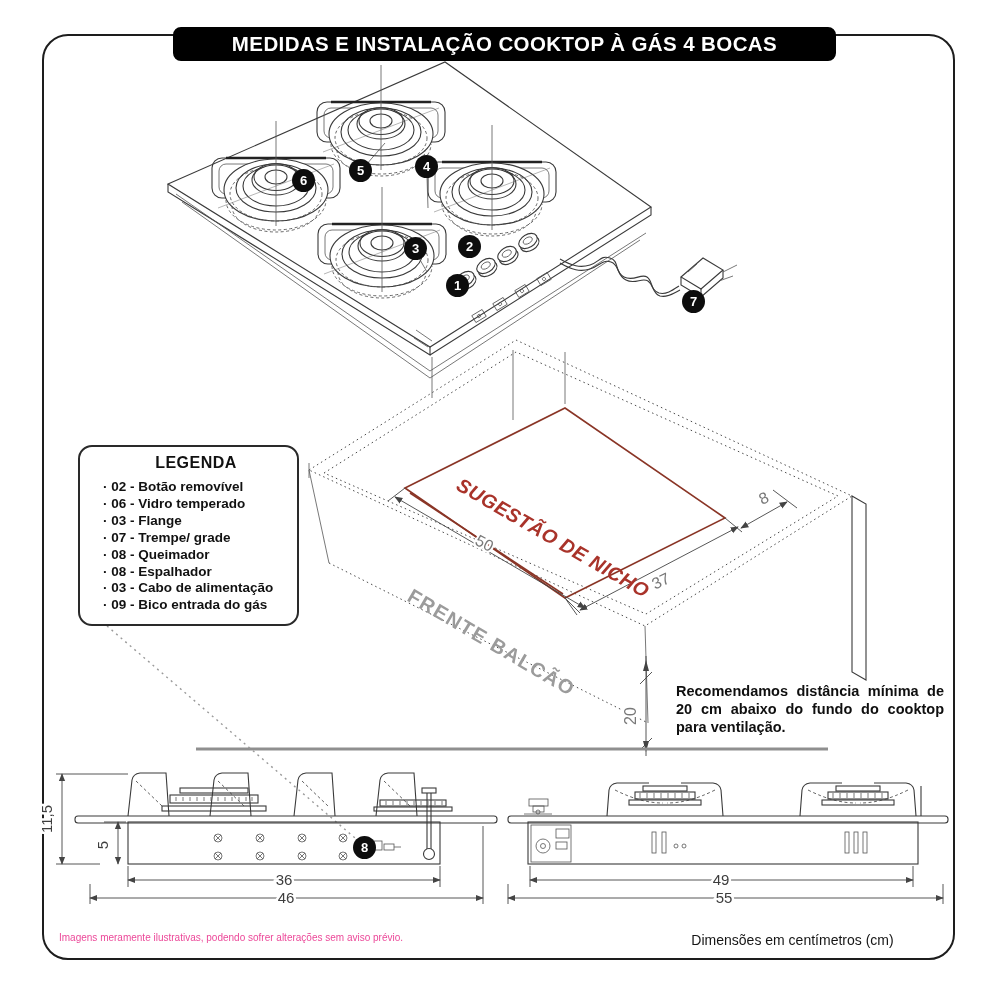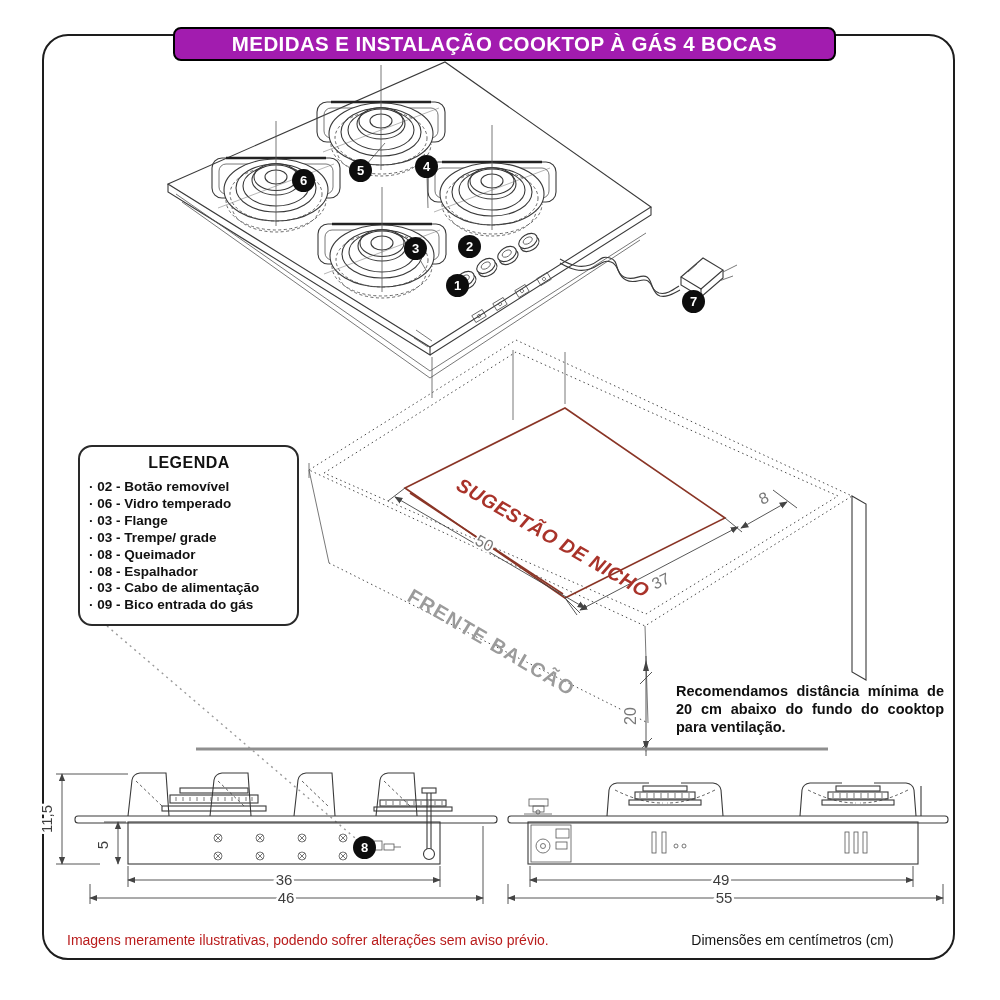--- a/index.html
+++ b/index.html
@@ -1,31 +1,31 @@
 <!DOCTYPE html>
 <html><head>
 <meta charset="utf-8">
 <style>
   html,body{margin:0;padding:0;background:#fff;}
   .page{position:relative;width:1000px;height:1000px;background:#fff;overflow:hidden;
         font-family:"Liberation Sans",sans-serif;color:#111;}
   .frame{position:absolute;left:42px;top:34px;width:913px;height:926px;
          border:2.5px solid #1d1d1d;border-radius:26px;box-sizing:border-box;}
-  .titlebar{position:absolute;left:173px;top:27px;width:663px;height:34px;background:#a21caf;
+  .titlebar{position:absolute;left:173px;top:27px;width:663px;height:34px;background:#000000;
             border:2px solid #000;border-radius:8px;box-sizing:border-box;color:#fff;
             display:flex;align-items:center;justify-content:center;font-weight:bold;
             font-size:20.5px;letter-spacing:.4px;white-space:nowrap;}
   .legend{position:absolute;left:78px;top:445px;width:221px;height:181px;
           border:2px solid #2a2a2a;border-radius:14px;box-sizing:border-box;
-          padding:7px 0 0 9px;background:#fff;}
+          padding:7px 0 0 23px;background:#fff;}
   .legend-title{text-align:center;font-weight:bold;font-size:16px;letter-spacing:.5px;margin:0 8px 7px 0;}
   .legend-item{font-size:13.5px;font-weight:bold;line-height:16.9px;white-space:nowrap;}
   .reco{position:absolute;left:676px;top:682px;width:268px;font-weight:bold;font-size:14.5px;
         line-height:18px;text-align:justify;color:#0f0f0f;}
-  .footer-left{position:absolute;left:67px;top:932px;font-size:14px;color:#b91c1c;white-space:nowrap;}
+  .footer-left{position:absolute;left:59px;top:932px;font-size:10px;color:#ec4899;white-space:nowrap;}
   .footer-right{position:absolute;left:640px;top:932px;width:305px;text-align:center;
                 font-size:14px;color:#151515;white-space:nowrap;}
   .callout{position:absolute;width:23px;height:23px;border-radius:50%;background:#0d0d0d;
            color:#fff;font-weight:bold;font-size:13px;display:flex;align-items:center;
            justify-content:center;z-index:5;}
   svg{position:absolute;left:0;top:0;}
   svg text{font-family:"Liberation Sans",sans-serif;}
   .ln{stroke:#3a3a3a;fill:none;stroke-width:1.1;}
   .lnf{stroke:#3a3a3a;fill:#fff;stroke-width:1.1;}
   .thin{stroke:#555;fill:none;stroke-width:.8;}
@@ -323,21 +323,21 @@
         <text class="dimtx" x="724" y="903" text-anchor="middle">55</text>
       </g>
     </g>
   </svg>
 
   <div class="legend">
     <div class="legend-title">LEGENDA</div>
     <div class="legend-item">· 02 - Botão removível</div>
     <div class="legend-item">· 06 - Vidro temperado</div>
     <div class="legend-item">· 03 - Flange</div>
-    <div class="legend-item">· 03 - Trempe/ grade</div>
+    <div class="legend-item">· 07 - Trempe/ grade</div>
     <div class="legend-item">· 08 - Queimador</div>
     <div class="legend-item">· 08 - Espalhador</div>
     <div class="legend-item">· 03 - Cabo de alimentação</div>
     <div class="legend-item">· 09 - Bico entrada do gás</div>
   </div>
 
   <div class="callout" style="left:446px;top:274px;">1</div>
   <div class="callout" style="left:458px;top:235px;">2</div>
   <div class="callout" style="left:404px;top:237px;">3</div>
   <div class="callout" style="left:415px;top:155px;">4</div>

